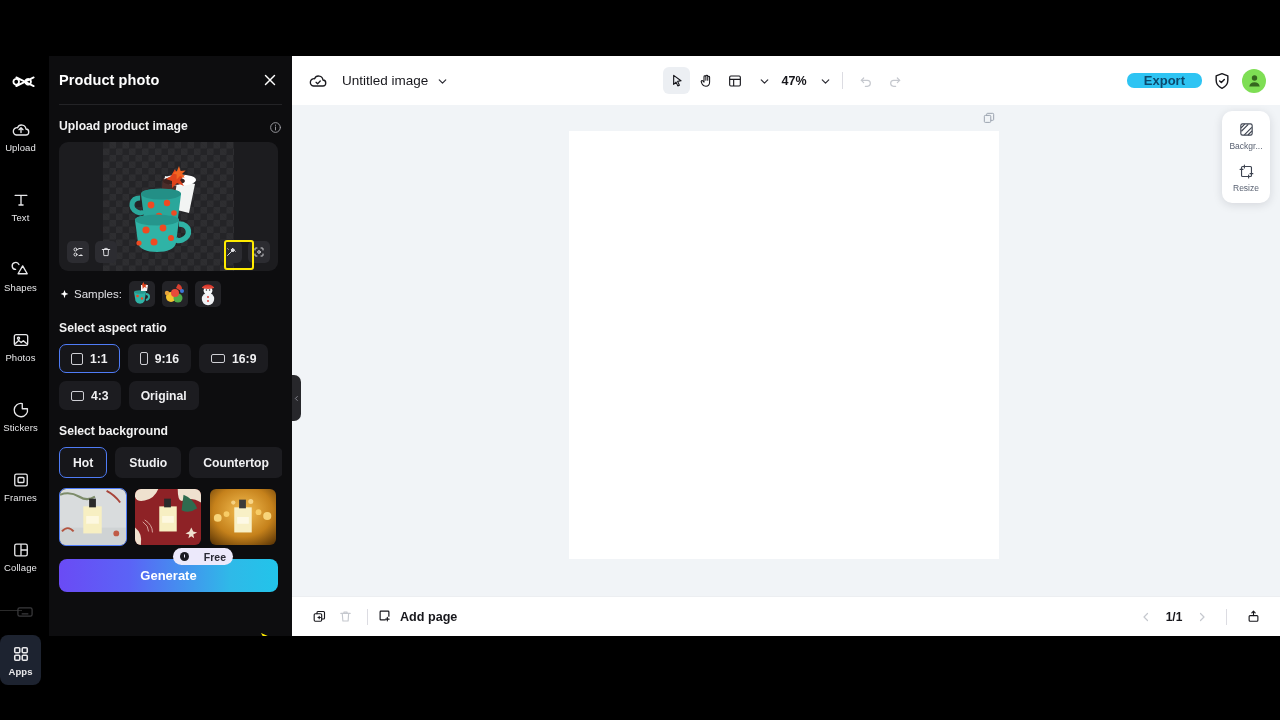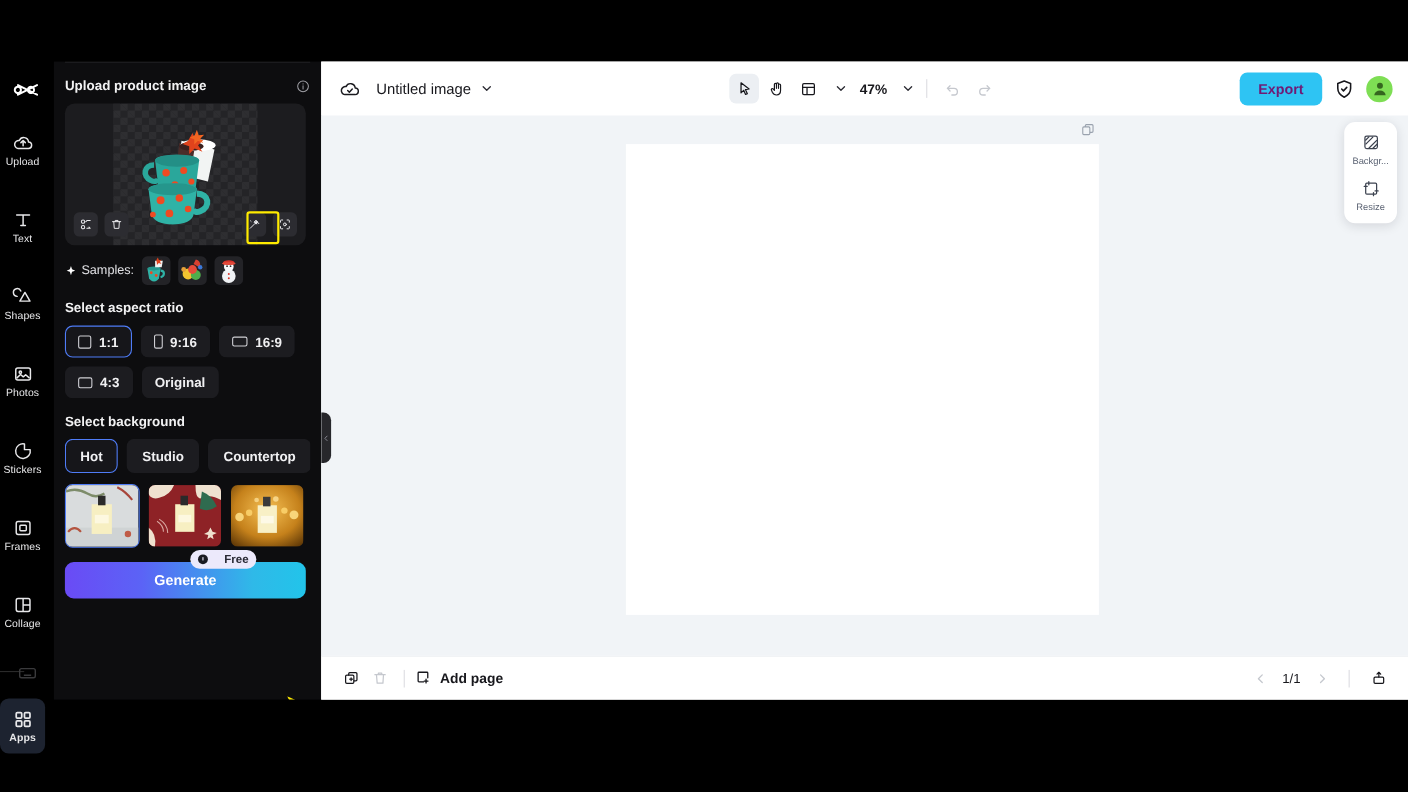--- a/index.html
+++ b/index.html
@@ -194,22 +194,22 @@
     width: 27px; height: 27px; border-radius: 6px;
     display: flex; align-items: center; justify-content: center;
     color: #17171c; cursor: pointer;
   }
   .tb-btn.active { background: #eceff3; }
   .tb-btn svg { width: 16px; height: 16px; }
   .zoom-val { font-size: 12.5px; color: #17171c; font-weight: bold; margin: 0 2px 0 8px; }
   .tb-sep { width: 1px; height: 17px; background: #dcdce2; margin: 0 8px; }
   .tb-right { margin-left: auto; display: flex; align-items: center; gap: 10px; }
   .export-btn {
-    background: #2ec4f3; color: #701a75; font-size: 13px; font-weight: bold;
-    border: none; border-radius: 7px; height: 30px; padding: 0 17px; cursor: pointer;
+    background: #2ec4f3; color: #0c4a6e; font-size: 13px; font-weight: bold;
+    border: none; border-radius: 7px; height: 15px; padding: 0 17px; cursor: pointer;
   }
   .shield-ico { width: 20px; height: 20px; color: #17171c; cursor: pointer; }
   .avatar {
     width: 24px; height: 24px; border-radius: 50%; background: #7ede54;
     display: flex; align-items: center; justify-content: center; cursor: pointer;
   }
 
   
   .canvas-area {
     flex: 1; background: #f1f4f7; position: relative; overflow: hidden;
@@ -260,21 +260,21 @@
   }
   .bb-btn svg { width: 15px; height: 15px; }
   .bb-btn.dim { color: #c5c8ce; }
   .bb-sep { width: 1px; height: 16px; background: #dcdce2; margin: 0 9px; }
   .addpage {
     display: flex; align-items: center; gap: 8px; cursor: pointer;
     font-size: 12.6px; color: #17171c; font-weight: bold;
   }
   .addpage svg { width: 15px; height: 15px; }
   .bb-right { margin-left: auto; display: flex; align-items: center; gap: 4px; }
-  .pg-num { font-size: 12px; color: #17171c; font-weight: normal; min-width: 26px; text-align: center; }
+  .pg-num { font-size: 12px; color: #17171c; font-weight: bold; min-width: 26px; text-align: center; }
   .arrow-btn { width: 22px; height: 22px; display: flex; align-items:center; justify-content:center;
                color: #c5c8ce; cursor: pointer; }
   .arrow-btn svg { width: 12px; height: 12px; }
 </style>
 </head>
 <body>
 
 <div id="app">
 
   <div class="rail">
@@ -374,20 +374,28 @@
       <span class="rail-ico">
         <svg viewBox="0 0 24 24" fill="none" stroke="currentColor" stroke-width="1.5" stroke-linejoin="round">
           <rect x="3.5" y="7" width="17" height="10" rx="2"></rect>
           <path d="M7 11h.01M10 11h.01M13 11h.01M16 11h.01M8 14.3h8"></path>
         </svg>
       </span>
     </div>
   </div>
 
   <div class="panel">
+    <div class="panel-head">
+      <div class="panel-title">Product photo</div>
+      <div class="panel-close">
+        <svg viewBox="0 0 24 24" fill="none" stroke="currentColor" stroke-width="1.9" stroke-linecap="round">
+          <path d="M6 6l12 12M18 6L6 18"></path>
+        </svg>
+      </div>
+    </div>
     <div class="panel-divider"></div>
 
     <div class="panel-body">
 
       <div class="sec-head">
         <div class="sec-title">Upload product image</div>
         <span class="info-ico">
           <svg viewBox="0 0 24 24" fill="none" stroke="currentColor" stroke-width="1.7" stroke-linecap="round">
             <circle cx="12" cy="12" r="9"></circle>
               <path d="M12 7.5v.6M12 11v5.5"></path>

